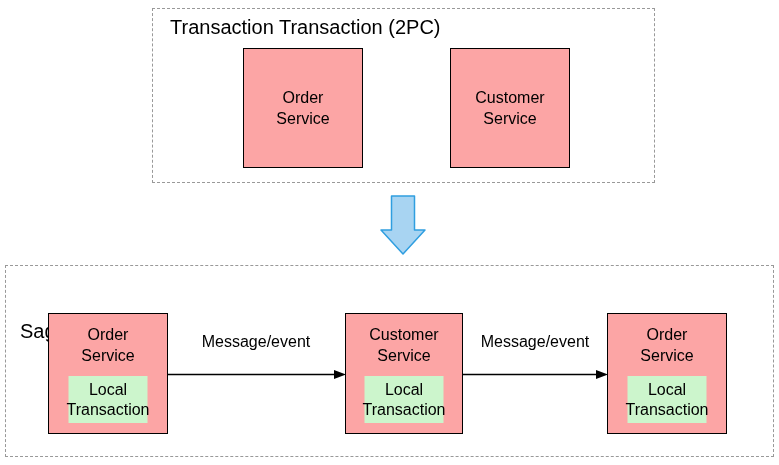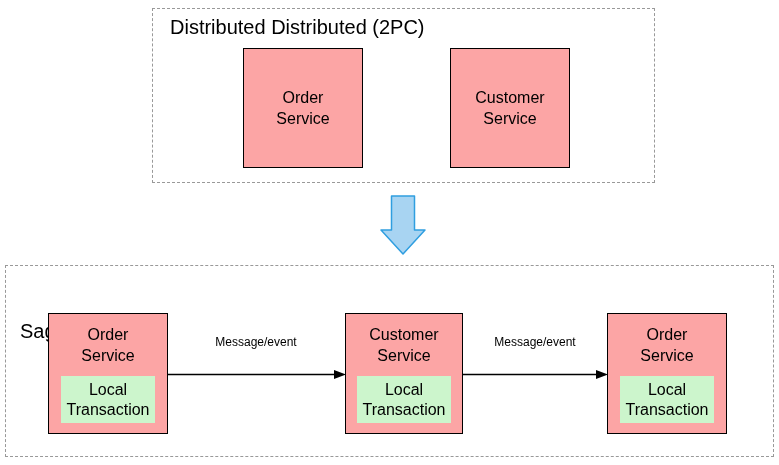--- a/index.html
+++ b/index.html
@@ -69,21 +69,21 @@
   .saga-label {
     padding-top: 10px;
   }
   .box-line { display: block; }
 
   .local-transaction {
     position: absolute;
     left: 50%;
     bottom: 10px;
     transform: translateX(-50%);
-    width: 94px;
+    width: 79px;
     height: 47px;
     background: #ccf5cc;
     display: flex;
     align-items: center;
     justify-content: center;
     text-align: center;
     font-size: 16px;
     line-height: 20px;
   }
 
@@ -97,35 +97,35 @@
   .msg-arrow-svg {
     position: absolute;
     height: 13px;
   }
   .msg-arrow-1 { left: 162px; top: 102px; width: 178px; }
   .msg-arrow-2 { left: 457px; top: 102px; width: 145px; }
   .msg-label {
     position: absolute;
     top: 66px;
     transform: translateX(-50%);
-    font-size: 12px;
+    font-size: 16px;
     line-height: 20px;
     white-space: nowrap;
     text-align: right;
   }
   .msg-label-1 { left: 250px; }
   .msg-label-2 { left: 529px; }
 </style>
 </head>
 <body>
 
 <div class="canvas">
 
   <div class="dashed-container container-2pc">
-    <div class="container-title title-2pc">Distributed Distributed (2PC)</div>
+    <div class="container-title title-2pc">Transaction Transaction (2PC)</div>
 
     <div class="service-box centered box-2pc-order">
       <span class="box-line">Order</span>
       <span class="box-line">Service</span>
     </div>
 
     <div class="service-box centered box-2pc-customer">
       <span class="box-line">Customer</span>
       <span class="box-line">Service</span>
     </div>

